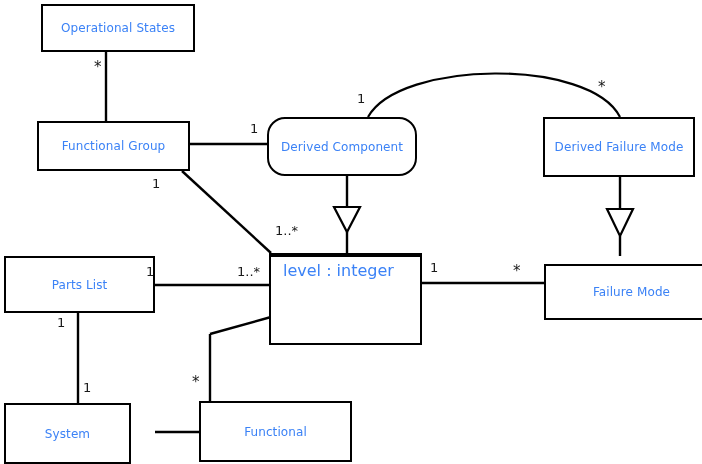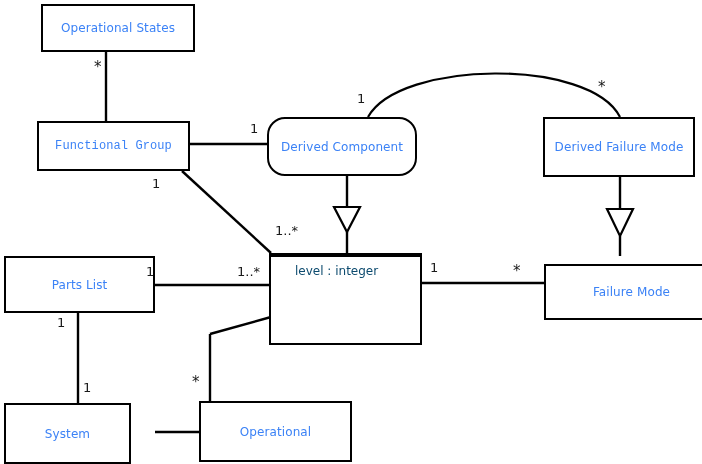--- a/index.html
+++ b/index.html
@@ -39,23 +39,23 @@
     font-size: 12px;
     color: #3b82f6;
     letter-spacing: 0.1px;
     white-space: nowrap;
   }
   .uml-attr-compartment {
     border-top: 2.2px solid #000000;
     height: 27px;
     display: flex;
     align-items: center;
-    padding-left: 24px;
-    font-size: 12px;
-    color: #0c4a6e;
+    padding-left: 12px;
+    font-size: 16px;
+    color: #3b82f6;
     white-space: nowrap;
   }
   .mult-label {
     position: absolute;
     font-size: 13px;
     color: #1a1a1a;
     z-index: 7;
     white-space: nowrap;
     line-height: 1;
   }
@@ -95,21 +95,21 @@
     <line x1="155" y1="432" x2="199" y2="432" stroke="#000" stroke-width="2.4"></line>
 
     <line x1="210" y1="401" x2="210" y2="334" stroke="#000" stroke-width="2.4"></line>
     <line x1="210" y1="334" x2="271" y2="317" stroke="#000" stroke-width="2.4"></line>
   </svg>
 
   <div id="class-container">
       <div class="uml-class" style="left: 41px; top: 4px; width: 154px; height: 48px;">
         <div class="uml-name-compartment">Operational States</div>
       </div>
-      <div class="uml-class" style="left: 37px; top: 121px; width: 153px; height: 50px; font-family: Liberation Mono, monospace;">
+      <div class="uml-class" style="left: 37px; top: 121px; width: 153px; height: 50px;">
         <div class="uml-name-compartment">Functional Group</div>
       </div>
       <div class="uml-class" style="left: 267px; top: 117px; width: 150px; height: 59px; border-radius: 18px;">
         <div class="uml-name-compartment">Derived Component</div>
       </div>
       <div class="uml-class" style="left: 543px; top: 117px; width: 152px; height: 60px;">
         <div class="uml-name-compartment">Derived Failure Mode</div>
       </div>
       <div class="uml-class" style="left: 4px; top: 256px; width: 151px; height: 57px;">
         <div class="uml-name-compartment">Parts List</div>
@@ -117,21 +117,21 @@
       <div class="uml-class" style="left: 269px; top: 253px; width: 153px; height: 92px;">
         <div class="uml-attr-compartment">level : integer</div>
       </div>
       <div class="uml-class" style="left: 544px; top: 264px; width: 175px; height: 56px;">
         <div class="uml-name-compartment">Failure Mode</div>
       </div>
       <div class="uml-class" style="left: 4px; top: 403px; width: 127px; height: 61px;">
         <div class="uml-name-compartment">System</div>
       </div>
       <div class="uml-class" style="left: 199px; top: 401px; width: 153px; height: 61px;">
-        <div class="uml-name-compartment">Operational</div>
+        <div class="uml-name-compartment">Functional</div>
       </div>
     </div>
 
   <div id="mult-container">
       <div class="mult-label star" style="left: 94px; top: 60px;">*</div>
       <div class="mult-label" style="left: 250px; top: 122px;">1</div>
       <div class="mult-label" style="left: 152px; top: 177px;">1</div>
       <div class="mult-label" style="left: 275px; top: 224px;">1..*</div>
       <div class="mult-label" style="left: 357px; top: 92px;">1</div>
       <div class="mult-label star" style="left: 598px; top: 80px;">*</div>

